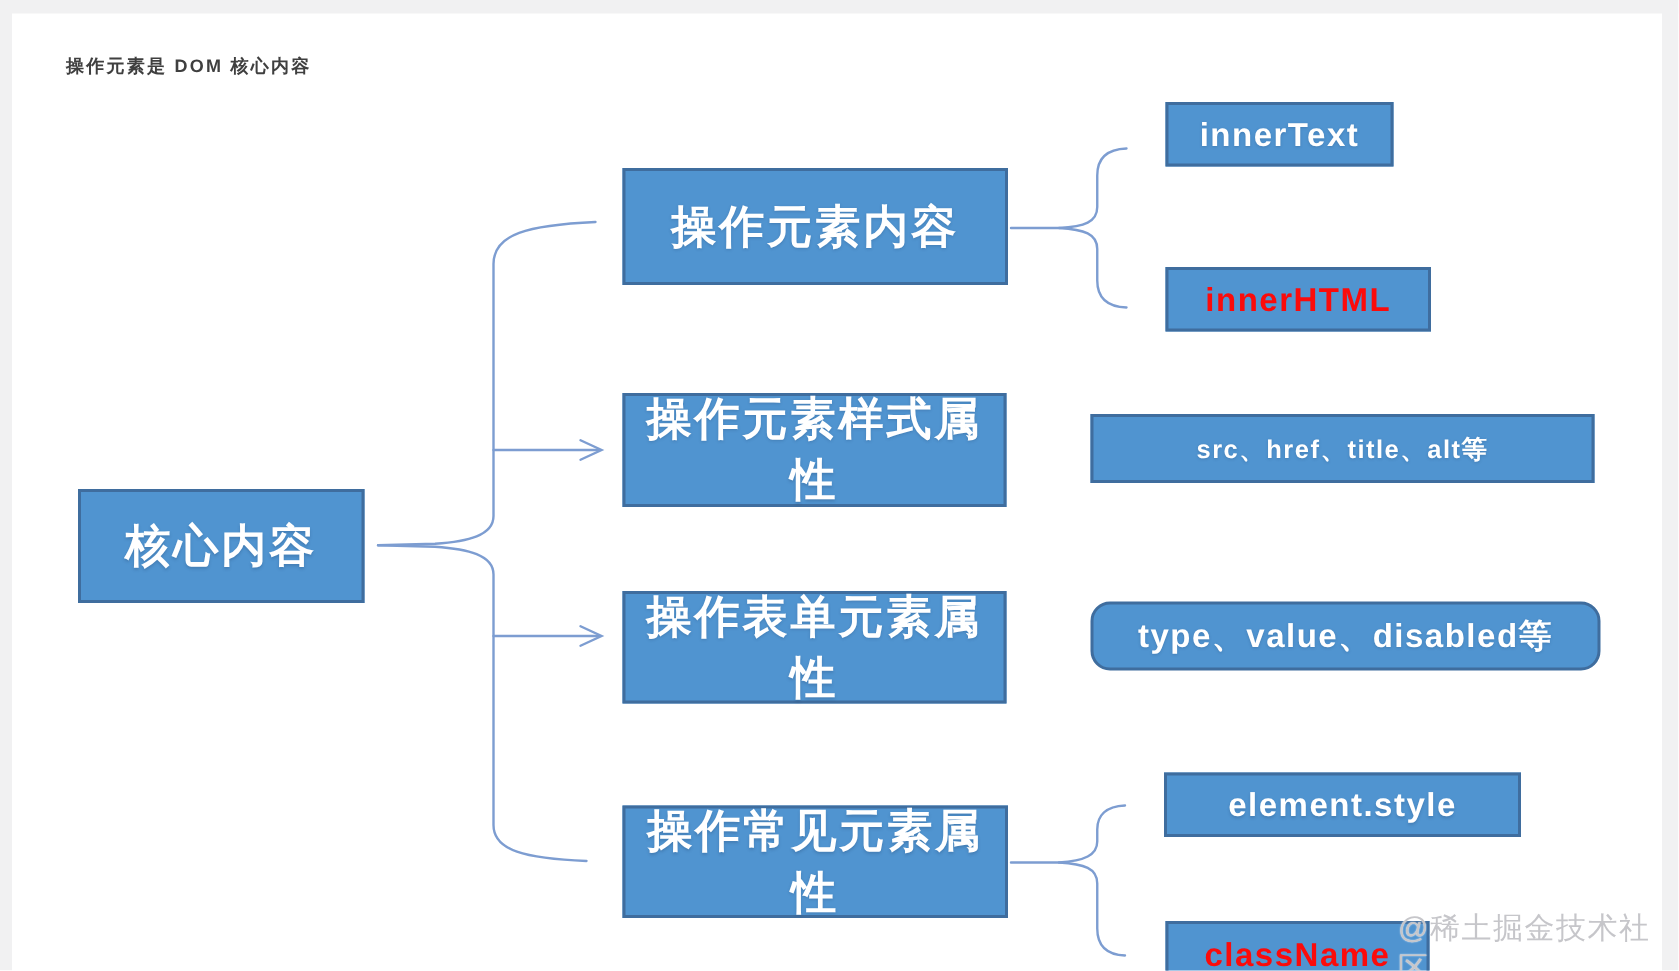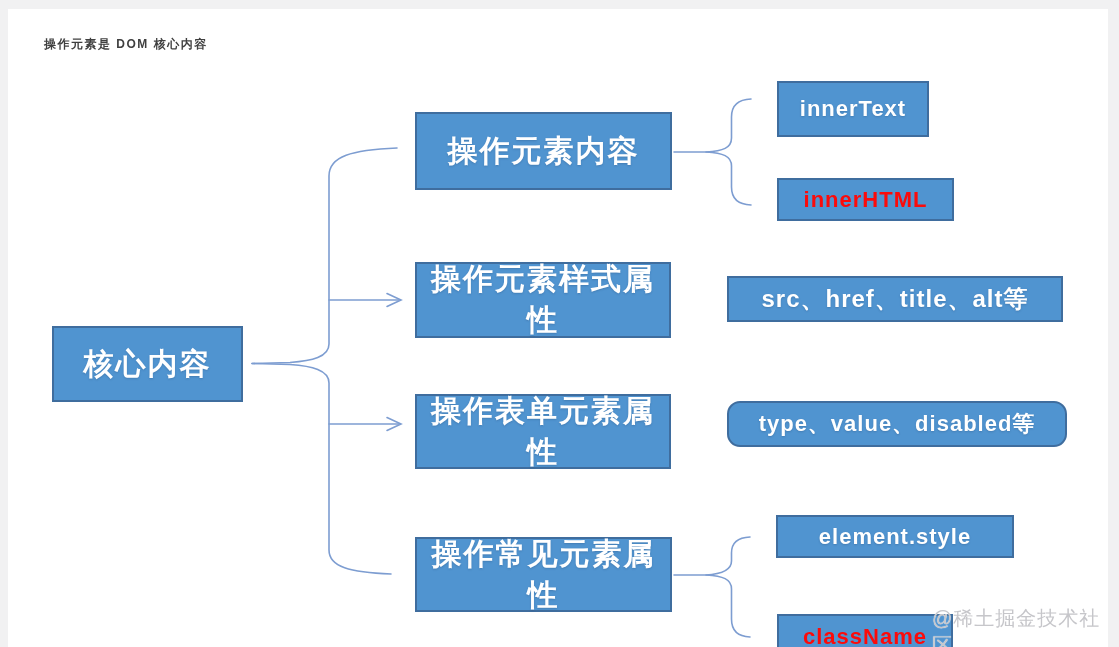--- a/index.html
+++ b/index.html
@@ -30,23 +30,23 @@
   }
   .cjk{font-size:30px;letter-spacing:2px;text-align:center;}
   .latin{font-size:22px;}
   .red{color:#fb0b0b;text-shadow:none;}
 
   .n-root{left:52px;top:326px;width:191px;height:76px;}
   .n-b1{left:415px;top:112px;width:257px;height:78px;}
   .n-b2{left:415px;top:262px;width:256px;height:76px;}
   .n-b3{left:415px;top:394px;width:256px;height:75px;}
   .n-b4{left:415px;top:537px;width:257px;height:75px;}
-  .n-innertext{left:777px;top:81px;width:152px;height:56px;}
+  .n-innertext{left:777px;top:68px;width:152px;height:43px;}
   .n-innerhtml{left:777px;top:178px;width:177px;height:43px;}
-  .n-src{left:727px;top:276px;width:336px;height:46px;font-size:24px;}
+  .n-src{left:727px;top:276px;width:336px;height:46px;font-size:17px;}
   .n-type{left:727px;top:401px;width:340px;height:46px;font-size:22px;border-radius:13px;}
   .n-style{left:776px;top:515px;width:238px;height:43px;}
   .n-classname{left:777px;top:614px;width:176px;height:45px;}
 
   .watermark{
     position:absolute;left:932px;top:605px;
     font-size:20px;color:#c6c6ca;letter-spacing:1px;
     text-shadow:0 0 1px #ffffff;
   }
 </style>

